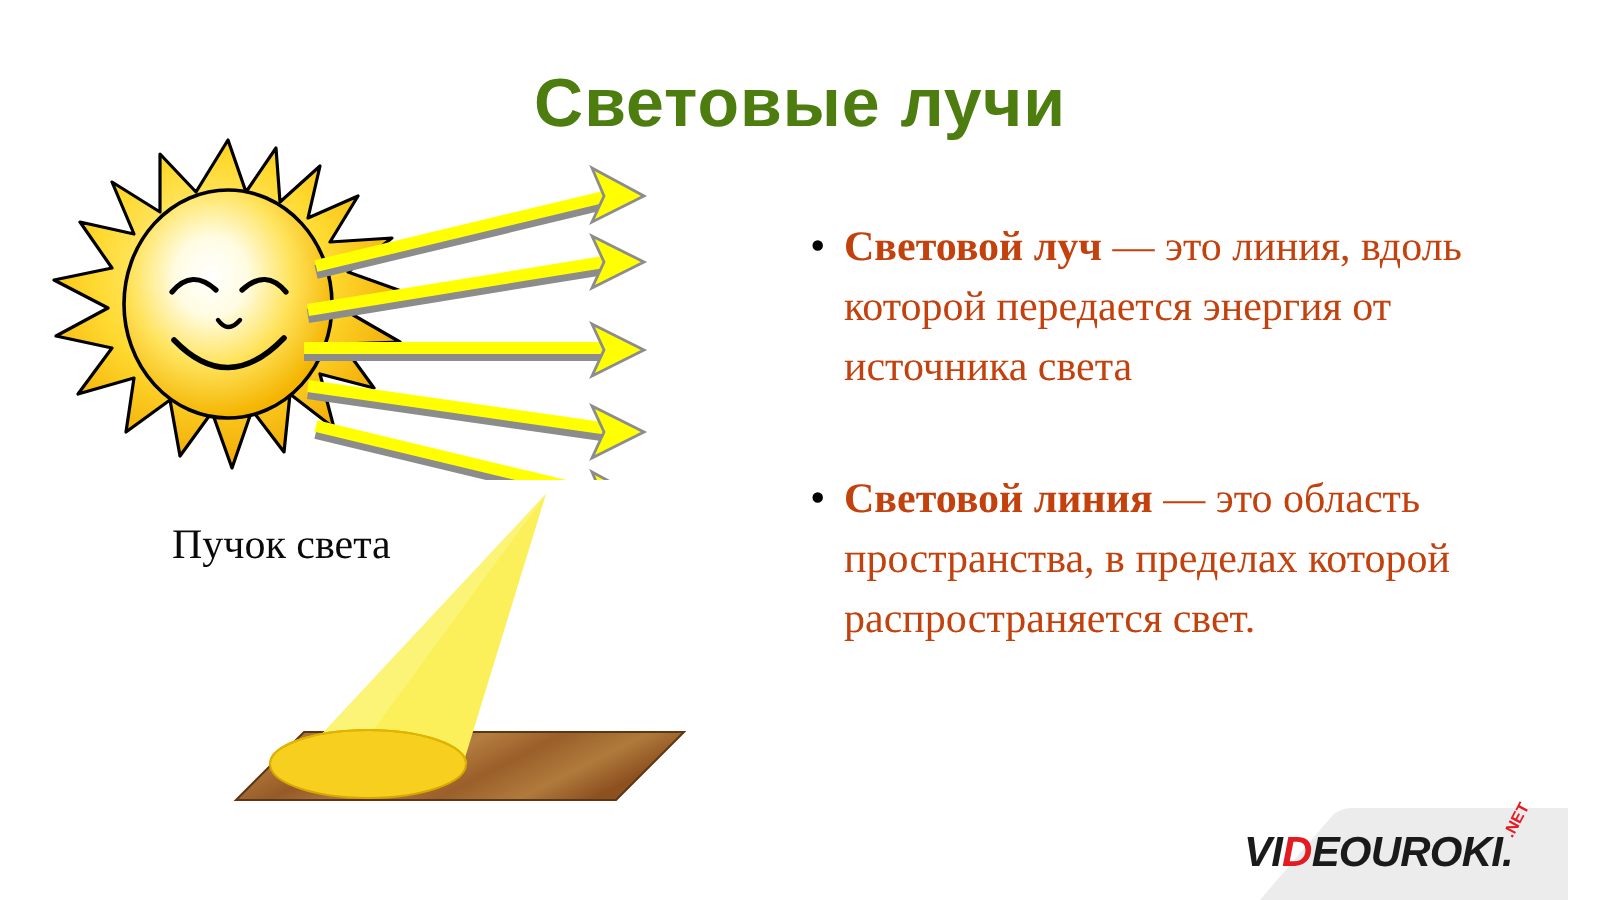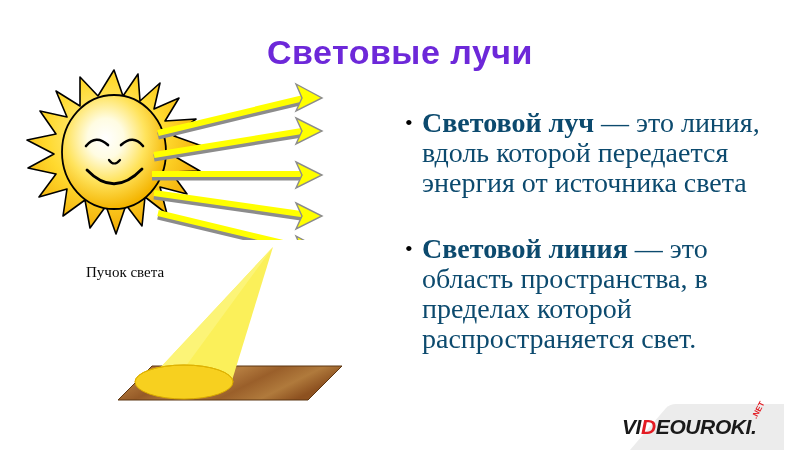--- a/index.html
+++ b/index.html
@@ -20,21 +20,21 @@
   #slide-title {
     position: absolute;
     left: 0;
     top: 33px;
     width: 800px;
     text-align: center;
     font-family: "Liberation Sans", "DejaVu Sans", sans-serif;
     font-weight: bold;
     font-size: 34px;
     letter-spacing: 0.5px;
-    color: #6d28d9;
+    color: #4d7c0f;
     white-space: nowrap;
   }
 
   
   #bullets {
     position: absolute;
     left: 400px;
     top: 108px;
     width: 390px;
   }
@@ -48,23 +48,23 @@
     flex: 0 0 22px;
     font-size: 22px;
     line-height: 30px;
     color: #000;
     text-align: left;
     padding-left: 5px;
     box-sizing: border-box;
   }
   .bullet-text {
     flex: 1 1 auto;
-    font-size: 28px;
+    font-size: 21px;
     line-height: 30px;
-    color: #0c4a6e;
+    color: #c2410c;
   }
   .bullet-text .lead {
     font-weight: bold;
   }
 
   
   #sun-wrap {
     position: absolute;
     left: 24px;
     top: 64px;
@@ -88,21 +88,21 @@
     top: 235px;
     width: 280px;
     height: 175px;
   }
 
   
   #beam-caption {
     position: absolute;
     left: 86px;
     top: 258px;
-    font-size: 15px;
+    font-size: 21px;
     line-height: 28px;
     color: #0a0a0a;
     white-space: nowrap;
   }
 
   
   #watermark {
     position: absolute;
     right: 16px;
     bottom: 0;

